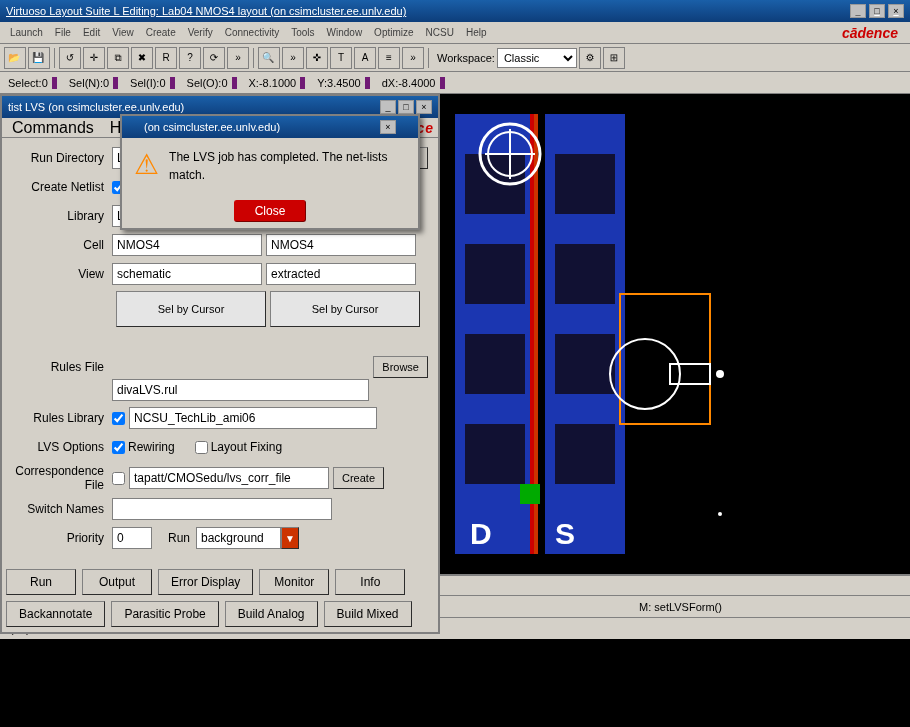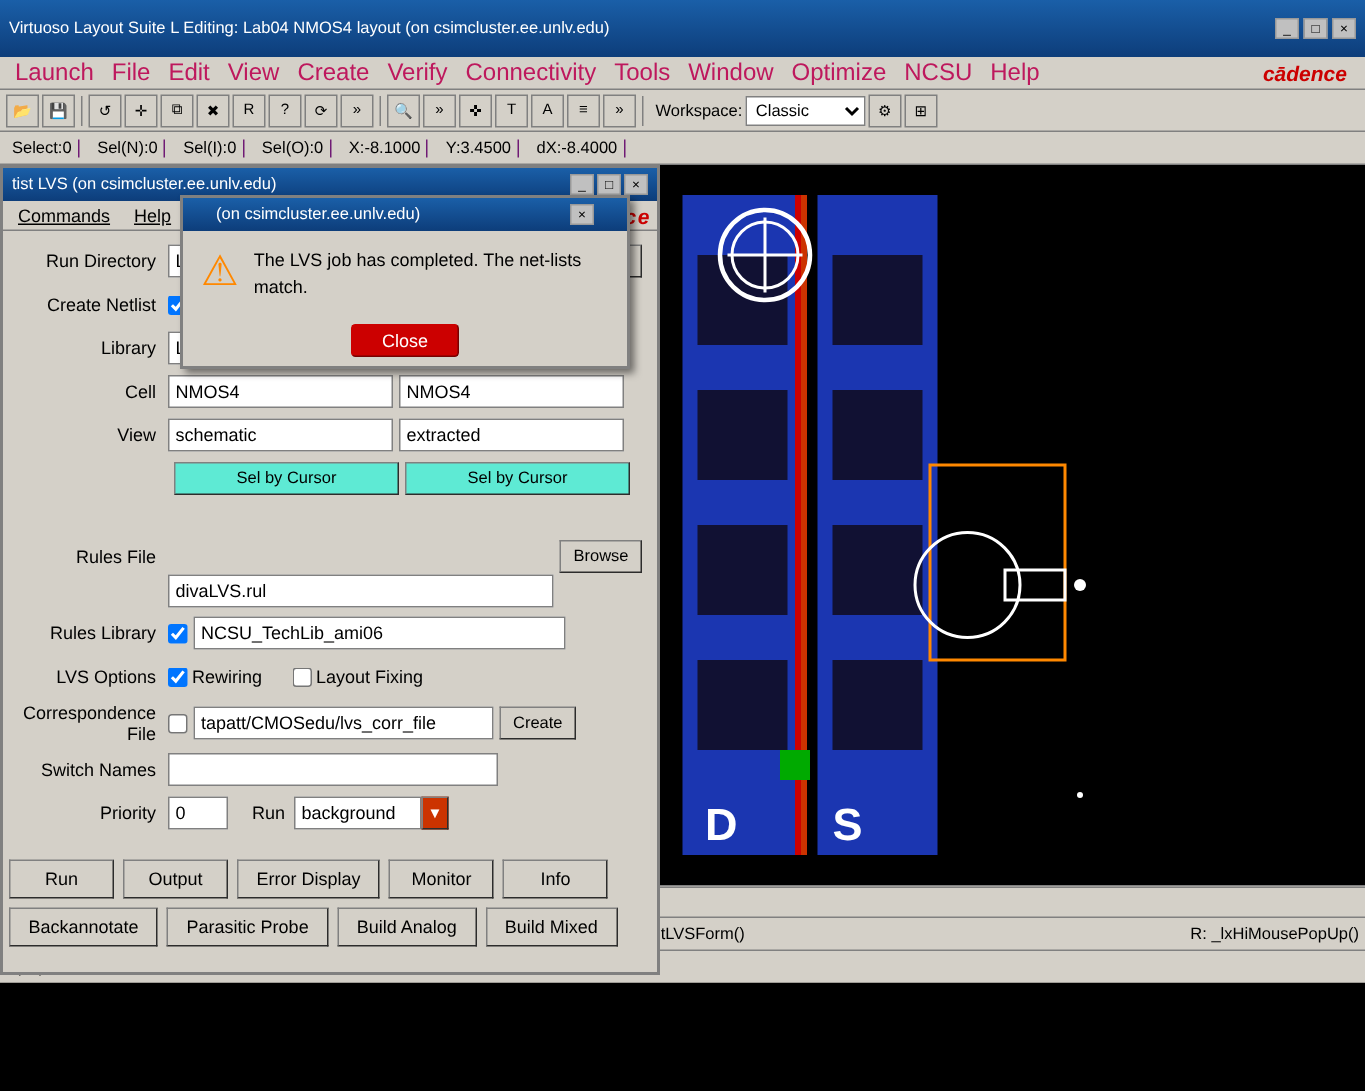--- a/index.html
+++ b/index.html
@@ -15,21 +15,22 @@
 
     
     .title-bar {
       background: linear-gradient(to bottom, #1a5fa8, #0d3d7a);
       color: white;
       padding: 3px 6px;
       font-size: 11px;
       display: flex;
       align-items: center;
       justify-content: space-between;
-      height: 38px;
+      height: 22px;
+      text-decoration: underline;
     }
     .title-bar-controls {
       display: flex;
       gap: 3px;
     }
     .title-btn {
       width: 16px;
       height: 14px;
       background: #c0c0c0;
       border: 1px solid #999;
@@ -45,22 +46,22 @@
       background: #d4d0c8;
       border-bottom: 1px solid #808080;
       display: flex;
       align-items: center;
       height: 22px;
       padding: 0 4px;
     }
     .menu-item {
       padding: 2px 6px;
       cursor: pointer;
-      font-size: 16px;
-      color: #be185d;
+      font-size: 10px;
+      color: #404040;
     }
 
     
     .toolbar {
       background: #d4d0c8;
       border-bottom: 1px solid #808080;
       height: 28px;
       display: flex;
       align-items: center;
       padding: 2px 4px;
@@ -102,21 +103,21 @@
       border-bottom: 1px solid #808080;
       height: 22px;
       display: flex;
       align-items: center;
       padding: 0 4px;
       font-size: 11px;
       gap: 8px;
     }
     .status-item {
       padding: 0 4px;
-      border-right: 1px solid #701a75;
+      border-right: 5px solid #701a75;
     }
 
     
     .lvs-dialog {
       width: 440px;
       background: #d4d0c8;
       border: 2px solid #808080;
       position: absolute;
       left: 0;
       top: 0;
@@ -156,23 +157,22 @@
       height: 20px;
       padding: 0 4px;
       justify-content: space-between;
     }
     .lvs-menu-left {
       display: flex;
       gap: 4px;
     }
     .lvs-menu-item {
       padding: 1px 6px;
-      font-size: 12px;
-      cursor: pointer;
-      text-decoration: underline;
+      font-size: 16px;
+      cursor: pointer;
     }
     .cadence-logo {
       font-size: 14px;
       font-style: italic;
       color: #cc0000;
       font-weight: bold;
       letter-spacing: 1px;
     }
 
     
@@ -205,22 +205,22 @@
     .browse-btn {
       height: 22px;
       background: #d4d0c8;
       border: 1px outset #808080;
       padding: 0 8px;
       font-size: 11px;
       cursor: pointer;
       margin-left: 4px;
     }
     .sel-cursor-btn {
-      height: 22px;
-      background: #5eead4;
+      height: 36px;
+      background: #e5e5e5;
       border: 1px outset #808080;
       padding: 0 6px;
       font-size: 11px;
       cursor: pointer;
       margin-left: 4px;
     }
 
     
     .btn-row {
       display: flex;
@@ -626,19 +626,18 @@
 <div style="background:#d4d0c8; border-top:1px solid #808080;">
 
   <div class="tab-bar">
     <div class="tab-item active">Objects</div>
     <div class="tab-item">Guides</div>
   </div>
 
   <div class="status-line">
     <span class="status-left">mouse L: showClickInfo() _leiLMBPress()</span>
     <span class="status-mid">M: setLVSForm()</span>
-    <span class="status-right">R: _lxHiMousePopUp()</span>
   </div>
   <div class="status-line">
     <span style="margin-right:8px">6(10) &gt;</span>
     <span>Cmd:</span>
   </div>
 </div>
 
 </body></html>

